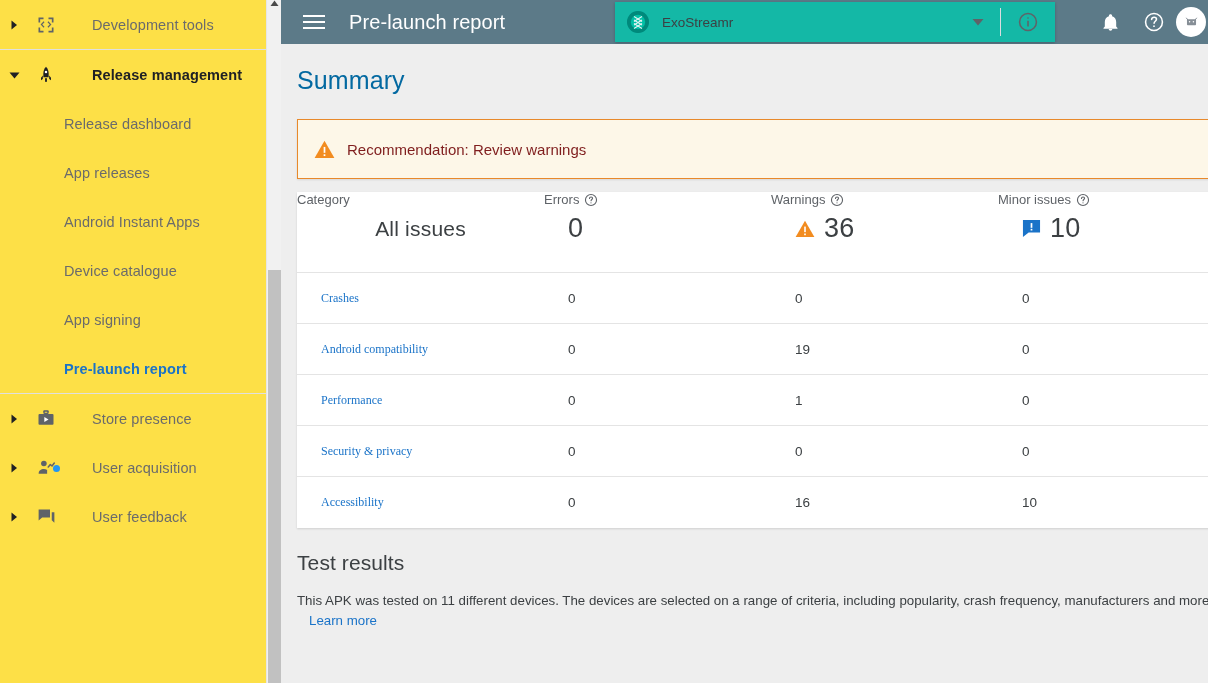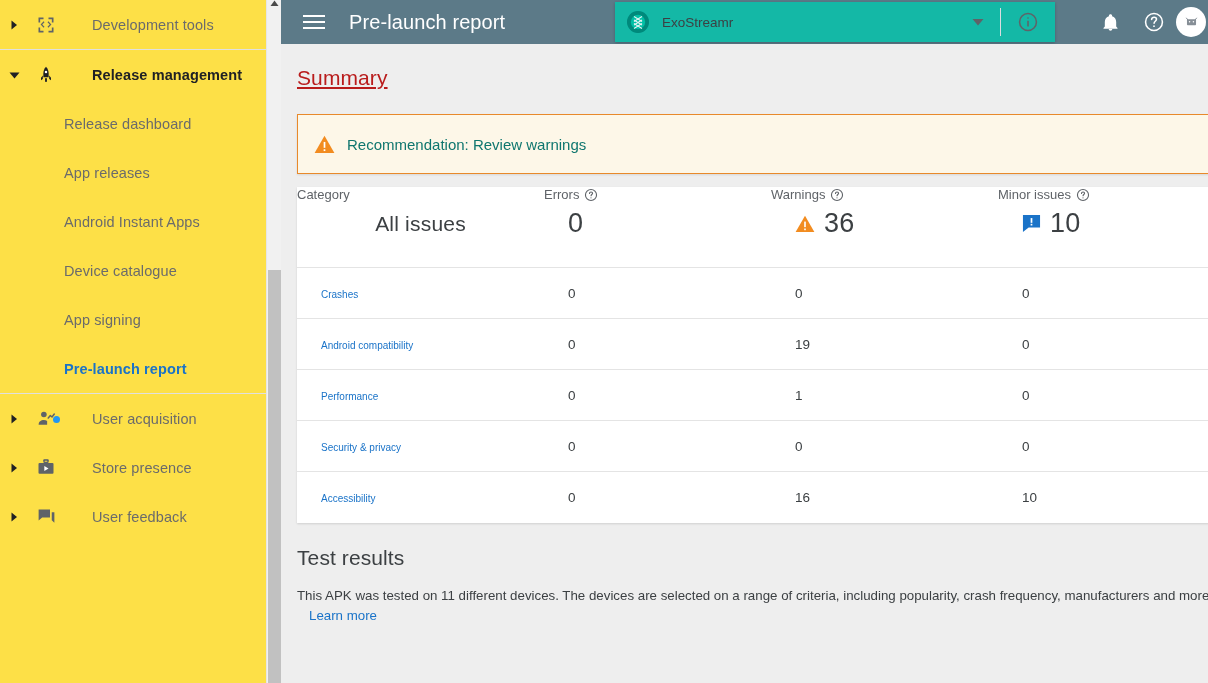--- a/index.html
+++ b/index.html
@@ -163,38 +163,37 @@
 
   
   .content {
     position: relative;
     padding: 0 0 0 16px;
     height: 639px;
     background: #eeeeee;
     overflow: hidden;
   }
   .section-title {
-    font-size: 21px; color: #b91c1c;
+    font-size: 25px; color: #0369a1;
     padding-top: 22px; padding-bottom: 0;
     letter-spacing: 0.1px;
-    text-decoration: underline;
   }
 
   .warn-banner {
     margin-top: 24px;
     margin-right: -8px;
     background: #fdf7e8;
     border: 1px solid #e8892b;
     height: 60px;
     display: flex; align-items: center;
     box-shadow: 0 1px 2px rgba(0,0,0,0.10);
   }
   .warn-banner .wicon { margin-left: 16px; display: flex; align-items: center; }
   .warn-banner .wtext {
-    font-size: 15px; color: #0f766e;
+    font-size: 15px; color: #7f1d1d;
     margin-left: 12px;
   }
 
   .card {
     margin-top: 13px;
     margin-right: -8px;
     background: #ffffff;
     box-shadow: 0 1px 2px rgba(0,0,0,0.13);
   }
   .tbl { width: 100%; border-collapse: collapse; table-layout: fixed; }
@@ -224,21 +223,21 @@
 
   .drow td {
     height: 51px;
     border-top: 1px solid #e4e4e4;
     padding: 0 24px;
     font-size: 13.5px;
     color: #3c4043;
     vertical-align: middle;
   }
   .drow td.link a {
-    color: #1a73c8; text-decoration: none; cursor: pointer; font-size: 10px;
+    color: #1a73c8; text-decoration: none; cursor: pointer; font-size: 12px; font-family: Liberation Serif, serif;
   }
 
   .tr-title {
     font-size: 21px; color: #3c4043;
     padding-top: 23px;
     letter-spacing: 0.1px;
   }
   .tr-body {
     margin-top: 17px;
     font-size: 13.3px;
@@ -320,47 +319,47 @@
     </div>
 
     <div class="nav-group">
       <div class="nav-top-row">
         <span class="arrow">
           <svg width="10" height="10" viewBox="0 0 10 10">
               <path d="M2.5 0.5 L8 5 L2.5 9.5 Z" fill="#202124"></path>
             </svg>
         </span>
         <span class="nav-icon">
-          <svg width="21" height="21" viewBox="0 0 24 24" fill="#5f6368">
-            <circle cx="9" cy="7.5" r="3.2"></circle>
-            <path d="M3 19c0-3.3 2.7-5.2 6-5.2 1.4 0 2.7.35 3.7.95V19H3z"></path>
-            <path d="M14 11.5l2.4-2.9 1.9 1.7 2.6-3.4" fill="none" stroke="#5f6368" stroke-width="1.7" stroke-linecap="round" stroke-linejoin="round"></path>
-          </svg>
-          <span class="badge-dot"></span>
-        </span>
-        <span class="nav-label">User acquisition</span>
+          <svg width="20" height="20" viewBox="0 0 24 24" fill="#5f6368">
+            <path d="M9 2h6v2h-2V3h-2v1H9V2z"></path>
+            <rect x="9.6" y="2.2" width="4.8" height="3" rx="0.6" fill="none" stroke="#5f6368" stroke-width="1.6"></rect>
+            <rect x="3" y="6" width="18" height="13" rx="1.2"></rect>
+            <path d="M10 9.5l5 3-5 3v-6z" fill="#ffffff"></path>
+          </svg>
+        </span>
+        <span class="nav-label">Store presence</span>
       </div>
     </div>
 
     <div class="nav-group">
       <div class="nav-top-row">
         <span class="arrow">
           <svg width="10" height="10" viewBox="0 0 10 10">
               <path d="M2.5 0.5 L8 5 L2.5 9.5 Z" fill="#202124"></path>
             </svg>
         </span>
         <span class="nav-icon">
-          <svg width="20" height="20" viewBox="0 0 24 24" fill="#5f6368">
-            <path d="M9 2h6v2h-2V3h-2v1H9V2z"></path>
-            <rect x="9.6" y="2.2" width="4.8" height="3" rx="0.6" fill="none" stroke="#5f6368" stroke-width="1.6"></rect>
-            <rect x="3" y="6" width="18" height="13" rx="1.2"></rect>
-            <path d="M10 9.5l5 3-5 3v-6z" fill="#ffffff"></path>
-          </svg>
-        </span>
-        <span class="nav-label">Store presence</span>
+          <svg width="21" height="21" viewBox="0 0 24 24" fill="#5f6368">
+            <circle cx="9" cy="7.5" r="3.2"></circle>
+            <path d="M3 19c0-3.3 2.7-5.2 6-5.2 1.4 0 2.7.35 3.7.95V19H3z"></path>
+            <path d="M14 11.5l2.4-2.9 1.9 1.7 2.6-3.4" fill="none" stroke="#5f6368" stroke-width="1.7" stroke-linecap="round" stroke-linejoin="round"></path>
+          </svg>
+          <span class="badge-dot"></span>
+        </span>
+        <span class="nav-label">User acquisition</span>
       </div>
     </div>
 
     <div class="nav-group">
       <div class="nav-top-row">
         <span class="arrow">
           <svg width="10" height="10" viewBox="0 0 10 10">
               <path d="M2.5 0.5 L8 5 L2.5 9.5 Z" fill="#202124"></path>
             </svg>
         </span>

